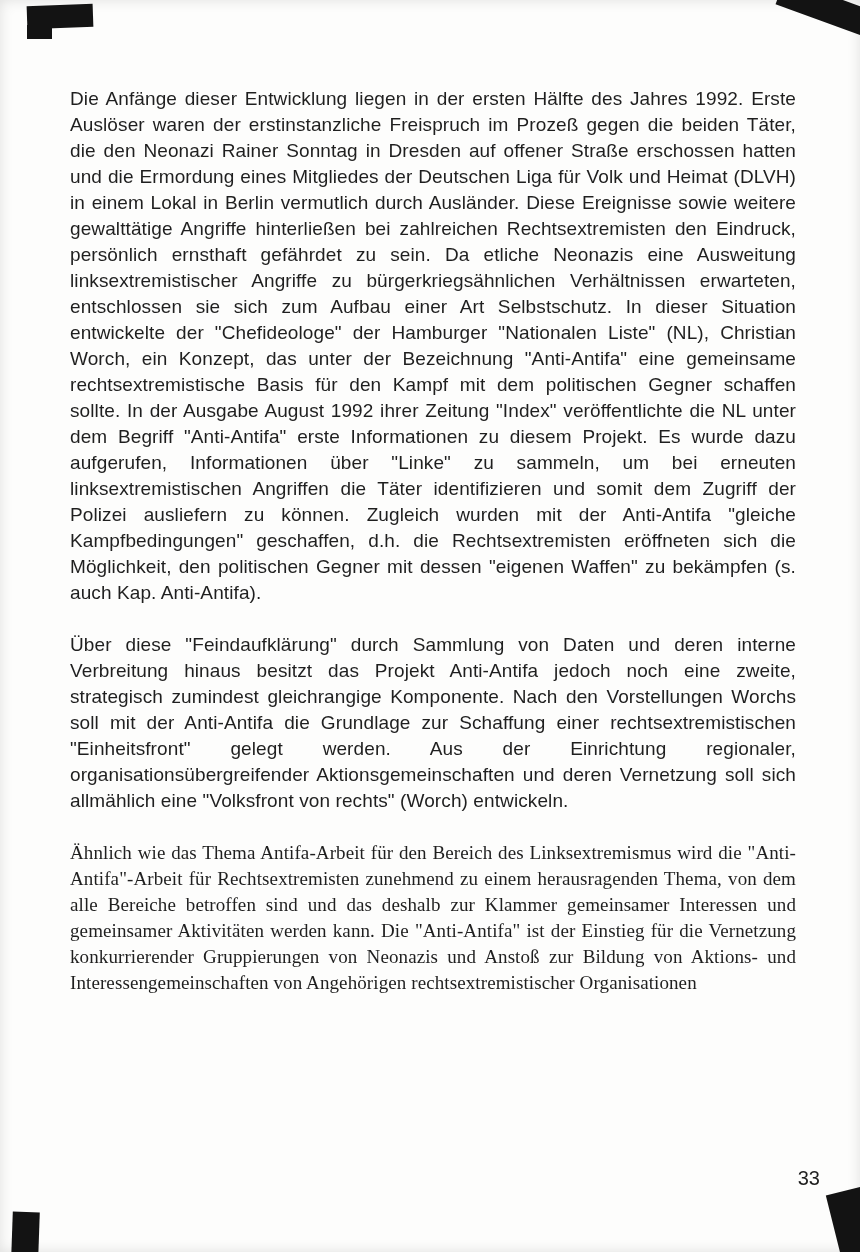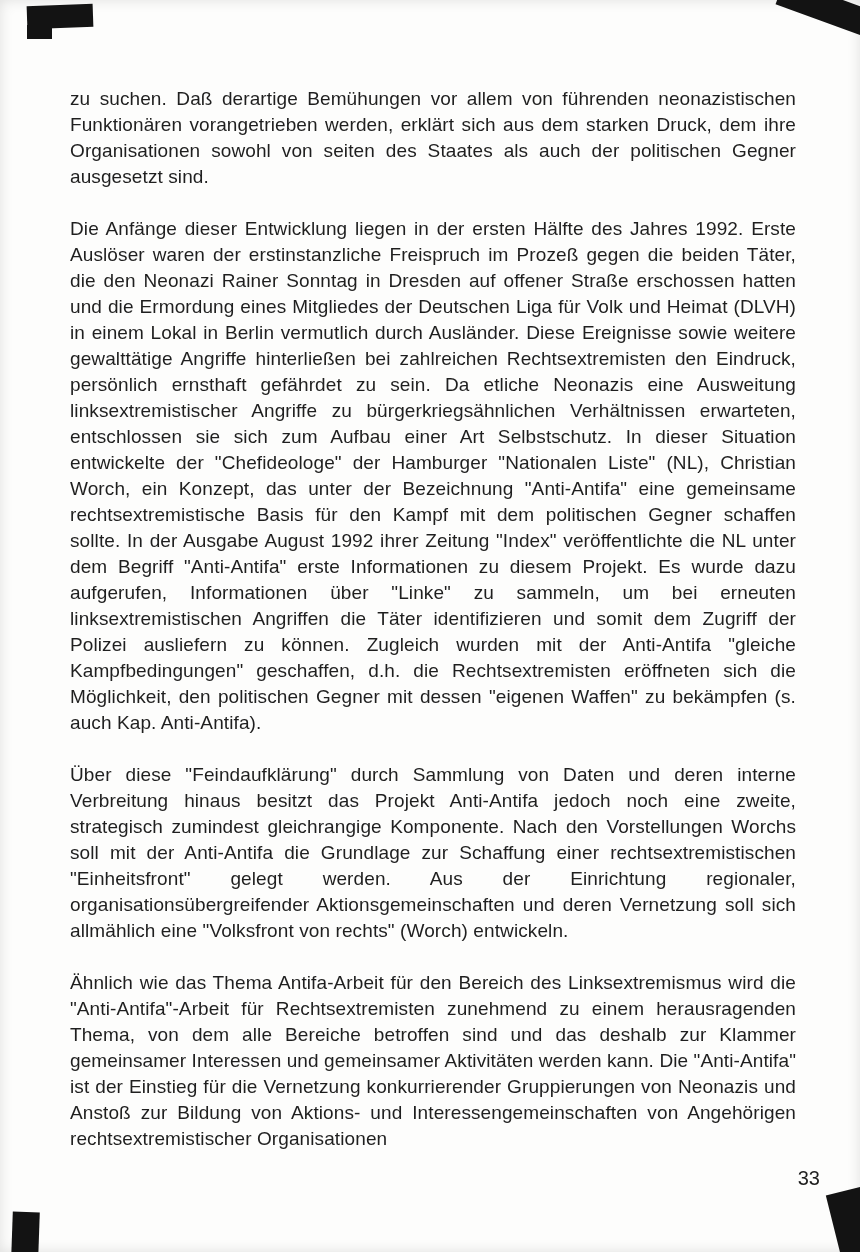--- a/index.html
+++ b/index.html
@@ -26,20 +26,21 @@
     font-size: 19px;
     line-height: 26px;
     text-align: justify;
     letter-spacing: 0.1px;
   }
   .content p {
     margin: 0 0 26px 0;
   }
   .content p:last-child {
     margin-bottom: 0;
+    font-family: Liberation Serif, serif;
   }
   .page-number {
     position: absolute;
     right: 40px;
     bottom: 62px;
     font-size: 20px;
     color: #1f1f1f;
     margin-top: 28px;
   }
   
@@ -58,21 +59,20 @@
 
 <div class="scan-page">
 
   <div class="mark mark-tl-1"></div>
   <div class="mark mark-tl-2"></div>
   <div class="mark mark-tr"></div>
   <div class="mark mark-bl"></div>
   <div class="mark mark-br"></div>
 
   <div class="content">
-    <p>zu suchen. Daß derartige Bemühungen vor allem von führenden neonazistischen Funktionären vorangetrieben werden, erklärt sich aus dem starken Druck, dem ihre Organisationen sowohl von seiten des Staates als auch der politischen Gegner ausgesetzt sind.</p>
     <p>Die Anfänge dieser Entwicklung liegen in der ersten Hälfte des Jahres 1992. Erste Auslöser waren der erstinstanzliche Freispruch im Prozeß gegen die beiden Täter, die den Neonazi Rainer Sonntag in Dresden auf offener Straße erschossen hatten und die Ermordung eines Mitgliedes der Deutschen Liga für Volk und Heimat (DLVH) in einem Lokal in Berlin vermutlich durch Ausländer. Diese Ereignisse sowie weitere gewalttätige Angriffe hinterließen bei zahlreichen Rechtsextremisten den Eindruck, persönlich ernsthaft gefährdet zu sein. Da etliche Neonazis eine Ausweitung linksextremistischer Angriffe zu bürgerkriegsähnlichen Verhältnissen erwarteten, entschlossen sie sich zum Aufbau einer Art Selbstschutz. In dieser Situation entwickelte der "Chefideologe" der Hamburger "Nationalen Liste" (NL), Christian Worch, ein Konzept, das unter der Bezeichnung "Anti-Antifa" eine gemeinsame rechtsextremistische Basis für den Kampf mit dem politischen Gegner schaffen sollte. In der Ausgabe August 1992 ihrer Zeitung "Index" veröffentlichte die NL unter dem Begriff "Anti-Antifa" erste Informationen zu diesem Projekt. Es wurde dazu aufgerufen, Informationen über "Linke" zu sammeln, um bei erneuten linksextremistischen Angriffen die Täter identifizieren und somit dem Zugriff der Polizei ausliefern zu können. Zugleich wurden mit der Anti-Antifa "gleiche Kampfbedingungen" geschaffen, d.h. die Rechtsextremisten eröffneten sich die Möglichkeit, den politischen Gegner mit dessen "eigenen Waffen" zu bekämpfen (s. auch Kap. Anti-Antifa).</p>
     <p>Über diese "Feindaufklärung" durch Sammlung von Daten und deren interne Verbreitung hinaus besitzt das Projekt Anti-Antifa jedoch noch eine zweite, strategisch zumindest gleichrangige Komponente. Nach den Vorstellungen Worchs soll mit der Anti-Antifa die Grundlage zur Schaffung einer rechtsextremistischen "Einheitsfront" gelegt werden. Aus der Einrichtung regionaler, organisationsübergreifender Aktionsgemeinschaften und deren Vernetzung soll sich allmählich eine "Volksfront von rechts" (Worch) entwickeln.</p>
     <p>Ähnlich wie das Thema Antifa-Arbeit für den Bereich des Linksextremismus wird die "Anti-Antifa"-Arbeit für Rechtsextremisten zunehmend zu einem herausragenden Thema, von dem alle Bereiche betroffen sind und das deshalb zur Klammer gemeinsamer Interessen und gemeinsamer Aktivitäten werden kann. Die "Anti-Antifa" ist der Einstieg für die Vernetzung konkurrierender Gruppierungen von Neonazis und Anstoß zur Bildung von Aktions- und Interessengemeinschaften von Angehörigen rechtsextremistischer Organisationen</p>
   </div>
 
   <div class="page-number">33</div>
 
 </div>
 
 </body></html>

